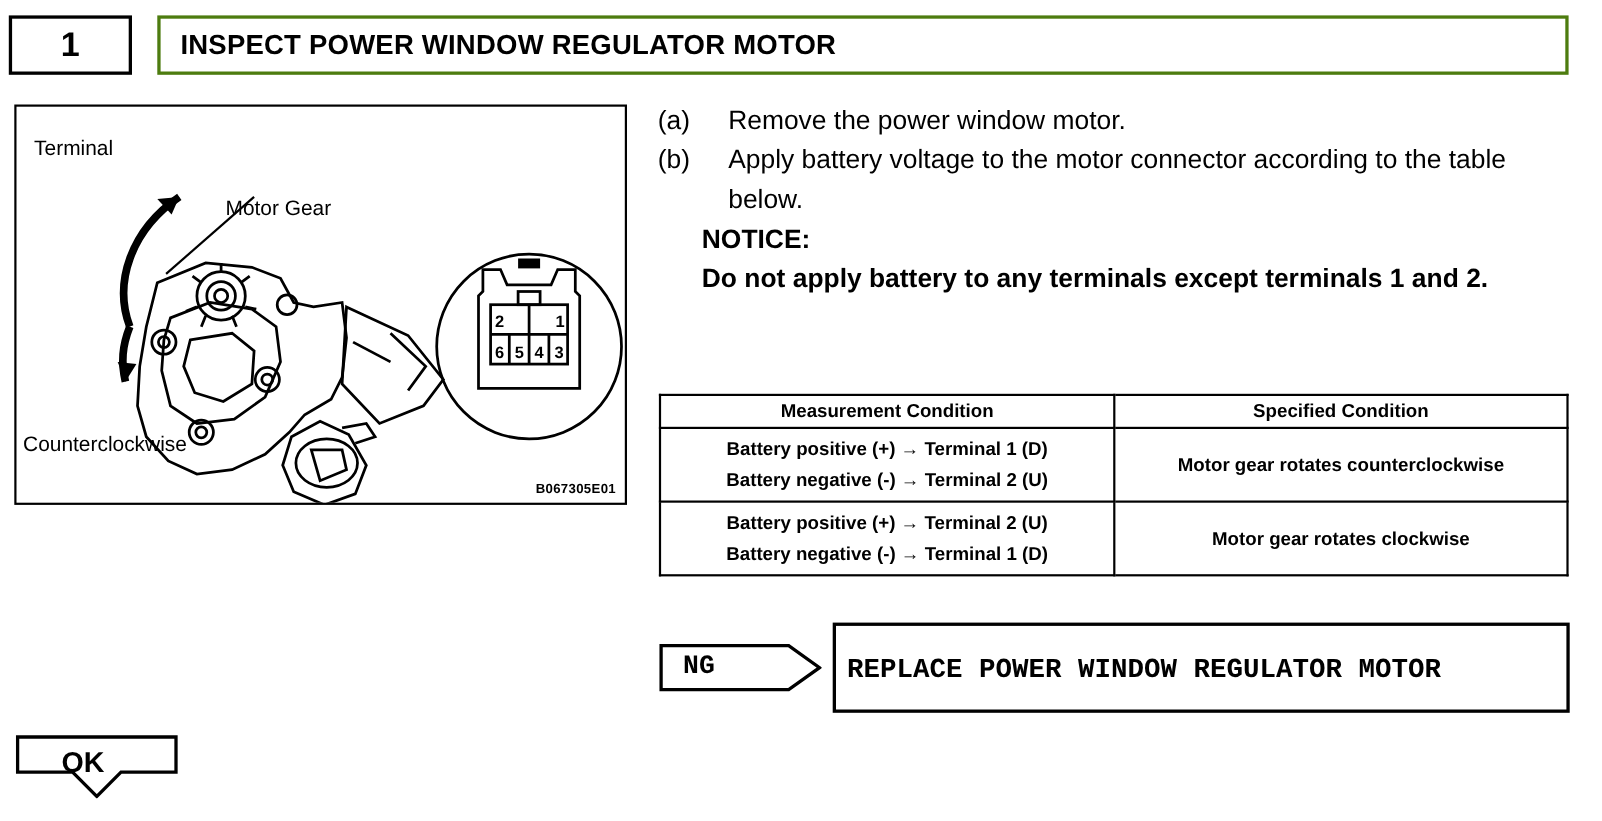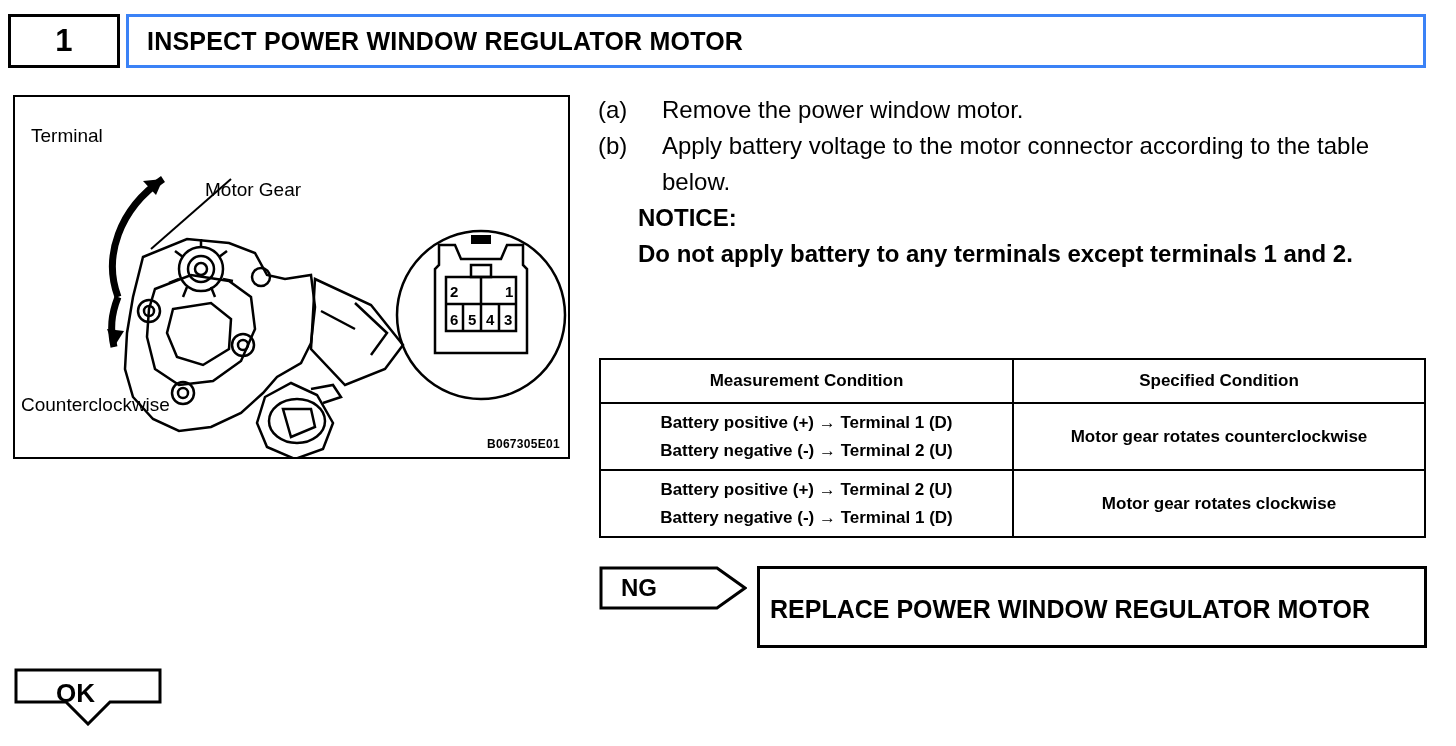--- a/index.html
+++ b/index.html
@@ -34,22 +34,22 @@
     justify-content: center;
     box-sizing: border-box;
   }
   .step-number-box span {
     font-size: 31px;
     font-weight: bold;
     letter-spacing: 0.5px;
   }
   .step-title-box {
     flex: 1;
-    margin-left: 6px;
-    border: 3px solid #3b82f6;
+    margin-left: 23px;
+    border: 3px solid #4d7c0f;
     display: flex;
     align-items: center;
     box-sizing: border-box;
     padding-left: 18px;
   }
   .step-title-box span {
     font-size: 25px;
     font-weight: bold;
     letter-spacing: 0.2px;
   }
@@ -123,32 +123,33 @@
   }
   .spec-table th, .spec-table td {
     border: 2px solid #000;
     text-align: center;
     vertical-align: middle;
     font-size: 17px;
     font-weight: bold;
     padding: 4px 6px;
     box-sizing: border-box;
   }
-  .spec-table th { height: 44px; }
+  .spec-table th { height: 30px; }
   .spec-table td { height: 67px; }
   .col-left { width: 413px; }
   .cond-line { line-height: 28px; white-space: nowrap; }
 
   
   .ng-wrap {
     position: absolute;
     left: 599px;
     top: 566px;
     display: flex;
-    align-items: flex-start;
+    align-items: center;
+    font-family: Liberation Mono, monospace;
   }
   .tag-arrow {
     position: relative;
     width: 148px;
     height: 44px;
     flex: none;
   }
   .tag-arrow svg { position: absolute; left: 0; top: 0; }
   .tag-arrow span {
     position: absolute;

